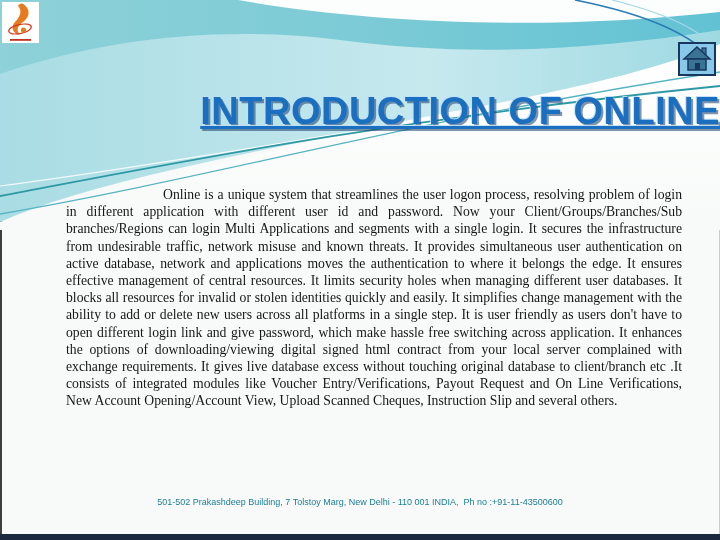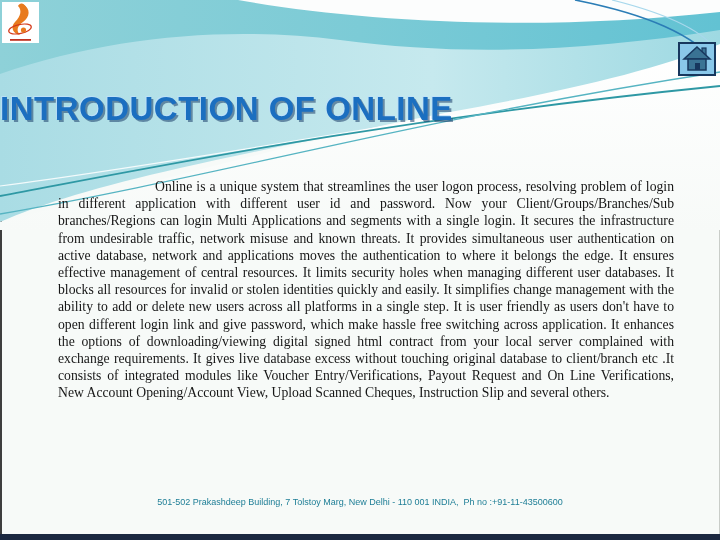--- a/index.html
+++ b/index.html
@@ -19,29 +19,30 @@
     background: #ffffff; z-index: 4;
   }
   .home-btn {
     position: absolute; top: 42px; left: 678px; width: 38px; height: 34px;
     background: #8ac8ea; border: 2px solid #17375e; padding: 0; margin: 0;
     display: flex; align-items: center; justify-content: center;
     box-sizing: border-box; cursor: pointer; z-index: 4;
   }
   .title {
     position: absolute; top: 90px; left: 0; right: 0; margin: 0;
-    text-align: left;
+    text-align: right;
     font-family: "Liberation Sans", sans-serif;
-    font-size: 33px; font-weight: bold; letter-spacing: 0.5px;
+    font-size: 38px; font-weight: bold; letter-spacing: 0.5px;
     color: #1b6fc0;
     text-shadow: 2px 2px 0 rgba(27, 62, 105, 0.55), -1px -1px 0 rgba(190, 224, 248, 0.9);
     z-index: 3;
+    text-decoration: underline;
   }
   .body-text {
-    position: absolute; top: 170px; left: 50px; width: 616px; margin: 8px;
+    position: absolute; top: 170px; left: 50px; width: 616px; margin: 16px;
     font-family: "Liberation Serif", serif;
     font-size: 13.7px; line-height: 17.2px;
     text-align: justify; text-indent: 97px;
     color: #161616;
     z-index: 3;
   }
   .footer {
     position: absolute; bottom: 9px; left: 0; right: 0;
     text-align: center;
     font-family: "Liberation Sans", sans-serif;

